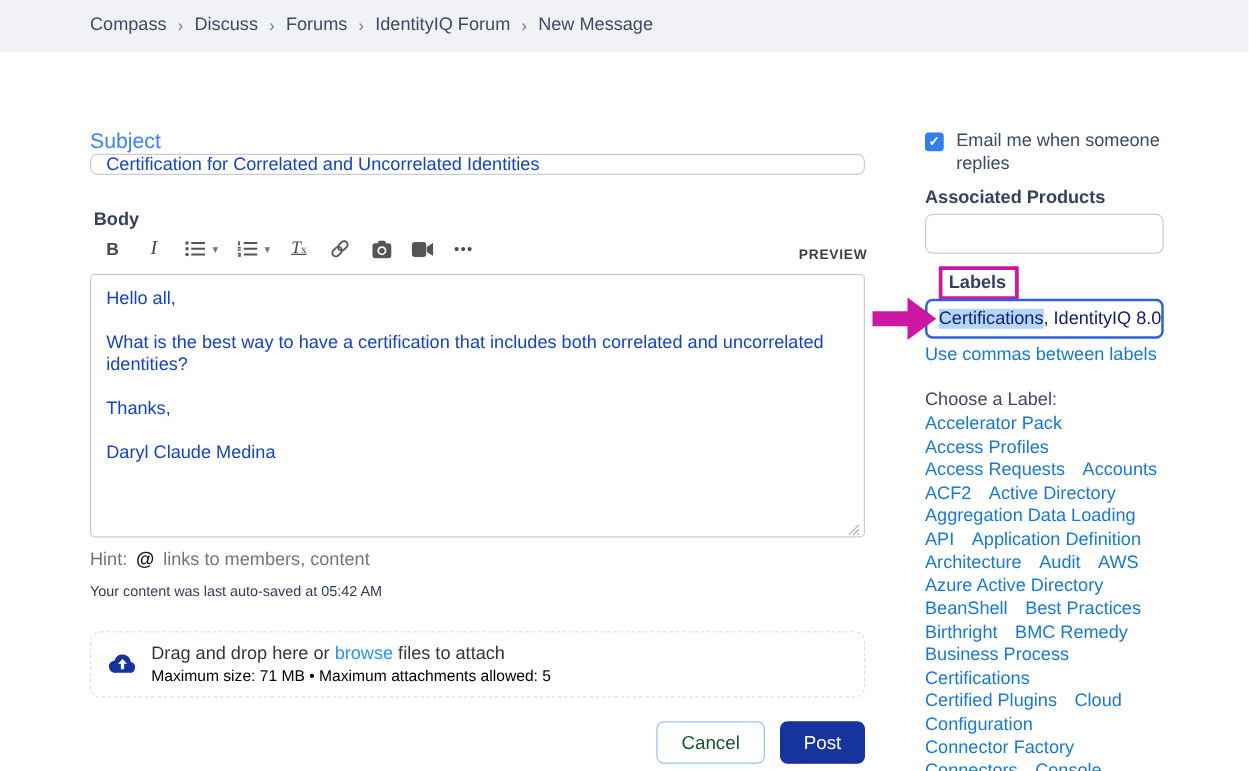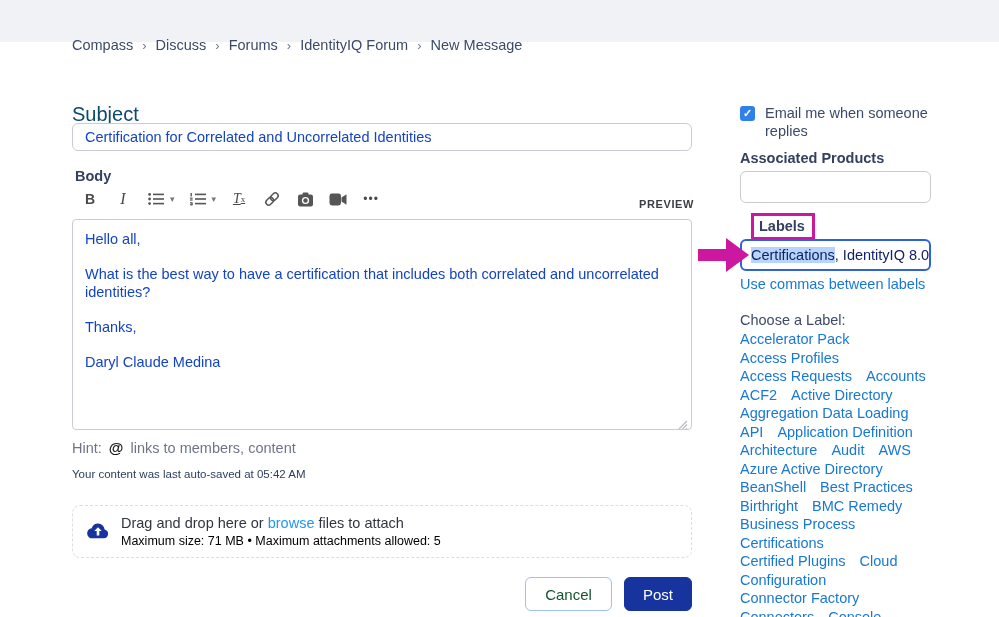--- a/index.html
+++ b/index.html
@@ -2,29 +2,29 @@
 <html><head>
 <meta charset="utf-8">
 <style>
   * { margin:0; padding:0; box-sizing:border-box; }
   html,body { background:#fff; }
   body { font-family:"Liberation Sans", sans-serif; }
   .screen { position:relative; width:999px; height:617px; background:#fff; overflow:hidden; }
 
   
   .topbar { position:absolute; left:0; top:0; width:999px; height:42px; background:#f1f2f6; }
-  .crumbs { position:absolute; left:72px; top:12px; font-size:14.5px; font-weight:500; color:#3b4a68; display:flex; align-items:center; gap:9px;margin-top:25px; }
+  .crumbs { position:absolute; left:72px; top:12px; font-size:14.5px; font-weight:500; color:#3b4a68; display:flex; align-items:center; gap:9px; }
   .crumb { color:#3b4a68; text-decoration:none; cursor:pointer; }
   .crumb-sep { color:#6b7a94; font-size:13px; }
 
   
-  .field-label { position:absolute; font-size:20px; color:#0c4a6e;text-align:center; }
+  .field-label { position:absolute; font-size:17px; color:#3b82f6;text-align:center; }
   .subject-label { left:72px; top:103px; }
   .text-input { position:absolute; border:1px solid #c9cdd3; border-radius:6px; background:#fff; font-family:"Liberation Sans",sans-serif; font-size:14.5px; color:#1544c2; padding:0 12px; outline:none; }
-  .subject-input { left:72px; top:123px; width:620px; height:28px; }
+  .subject-input { left:72px; top:123px; width:620px; height:17px; }
 
   .body-label { position:absolute; left:75px; top:168px; font-size:14.5px; font-weight:600; color:#33415e; }
   .preview { position:absolute; right:305px; top:172px; font-size:11px; font-weight:600; letter-spacing:0.6px; color:#3a3f47; cursor:pointer;margin-top:26px; }
 
   
   .toolbar { position:absolute; left:80px; top:188px; height:22px; display:flex; align-items:center; color:#555; }
   .tb-btn { display:flex; align-items:center; justify-content:center; min-width:20px; height:22px; margin-right:13px; cursor:pointer; }
   .tb-bold { font-size:14px; font-weight:700; color:#4a4a4a; }
   .tb-italic { font-family:"Liberation Serif",serif; font-style:italic; font-size:16px; color:#4a4a4a; }
   .tb-caret { font-size:9px; color:#777; margin-left:2px; margin-right:13px; cursor:pointer; }

